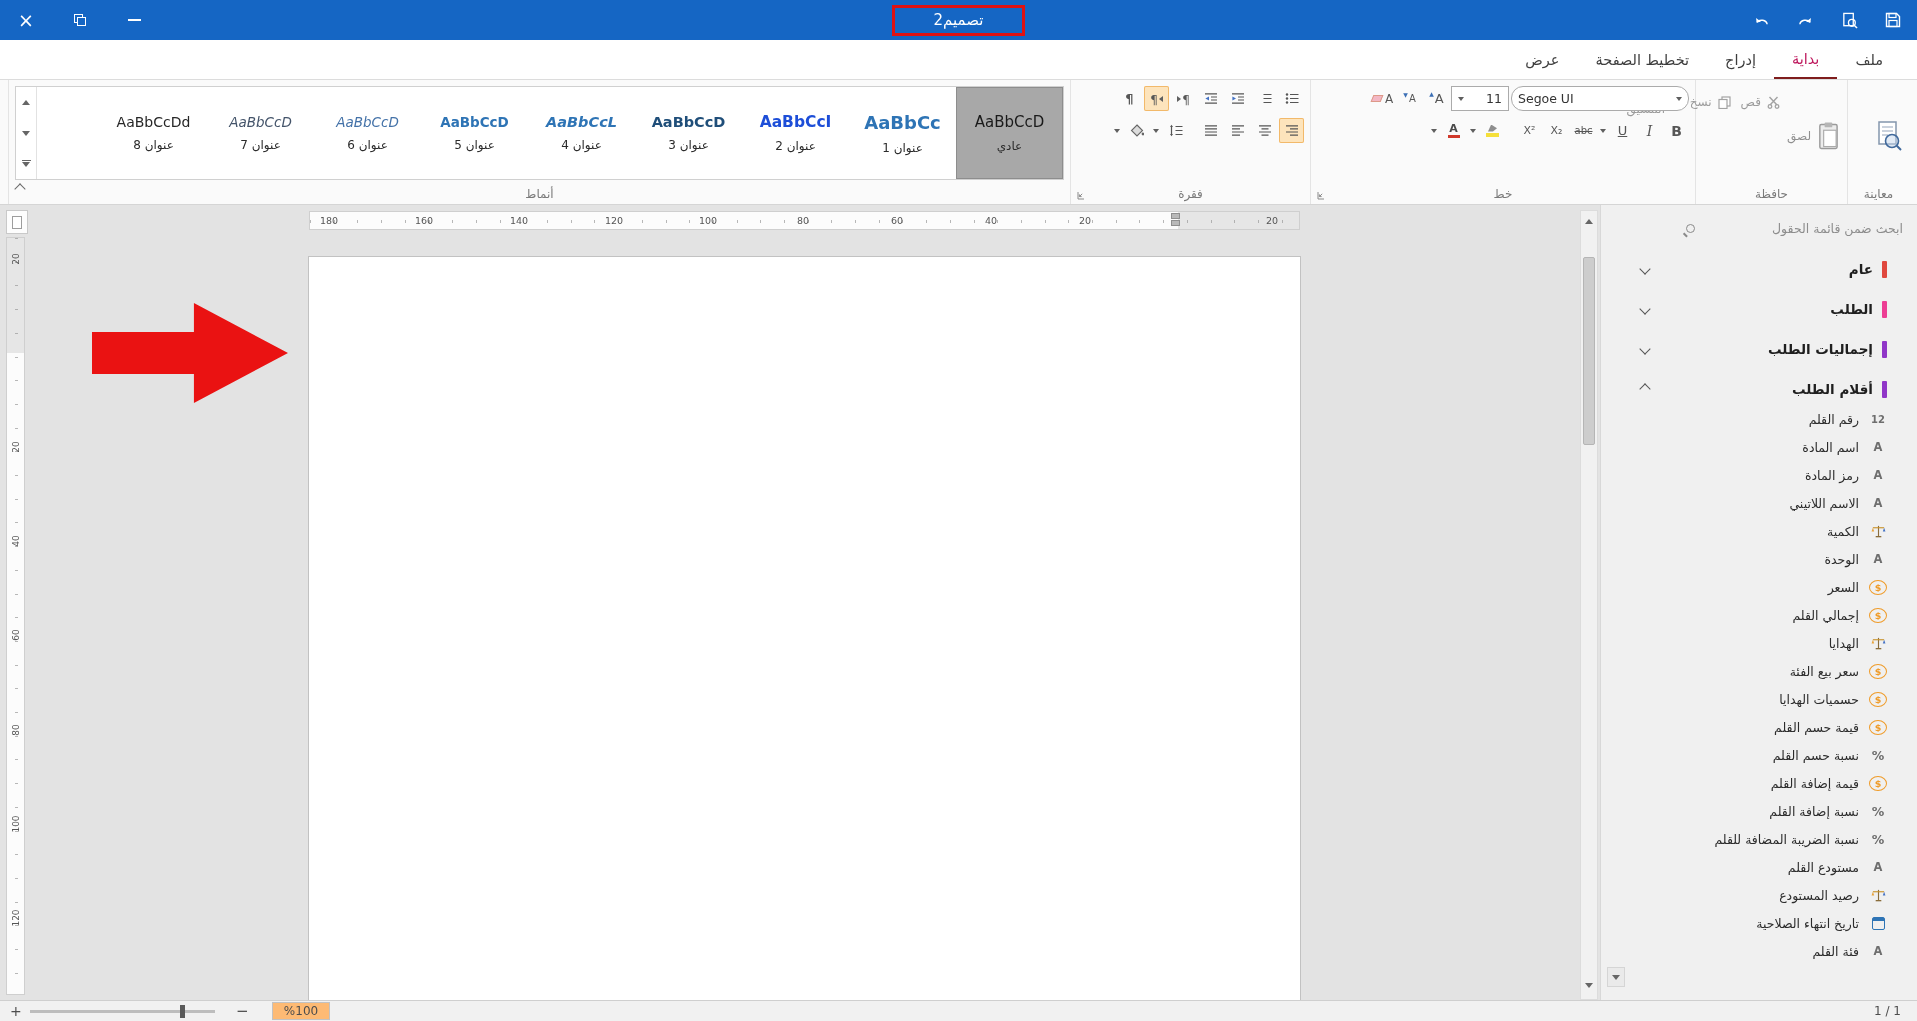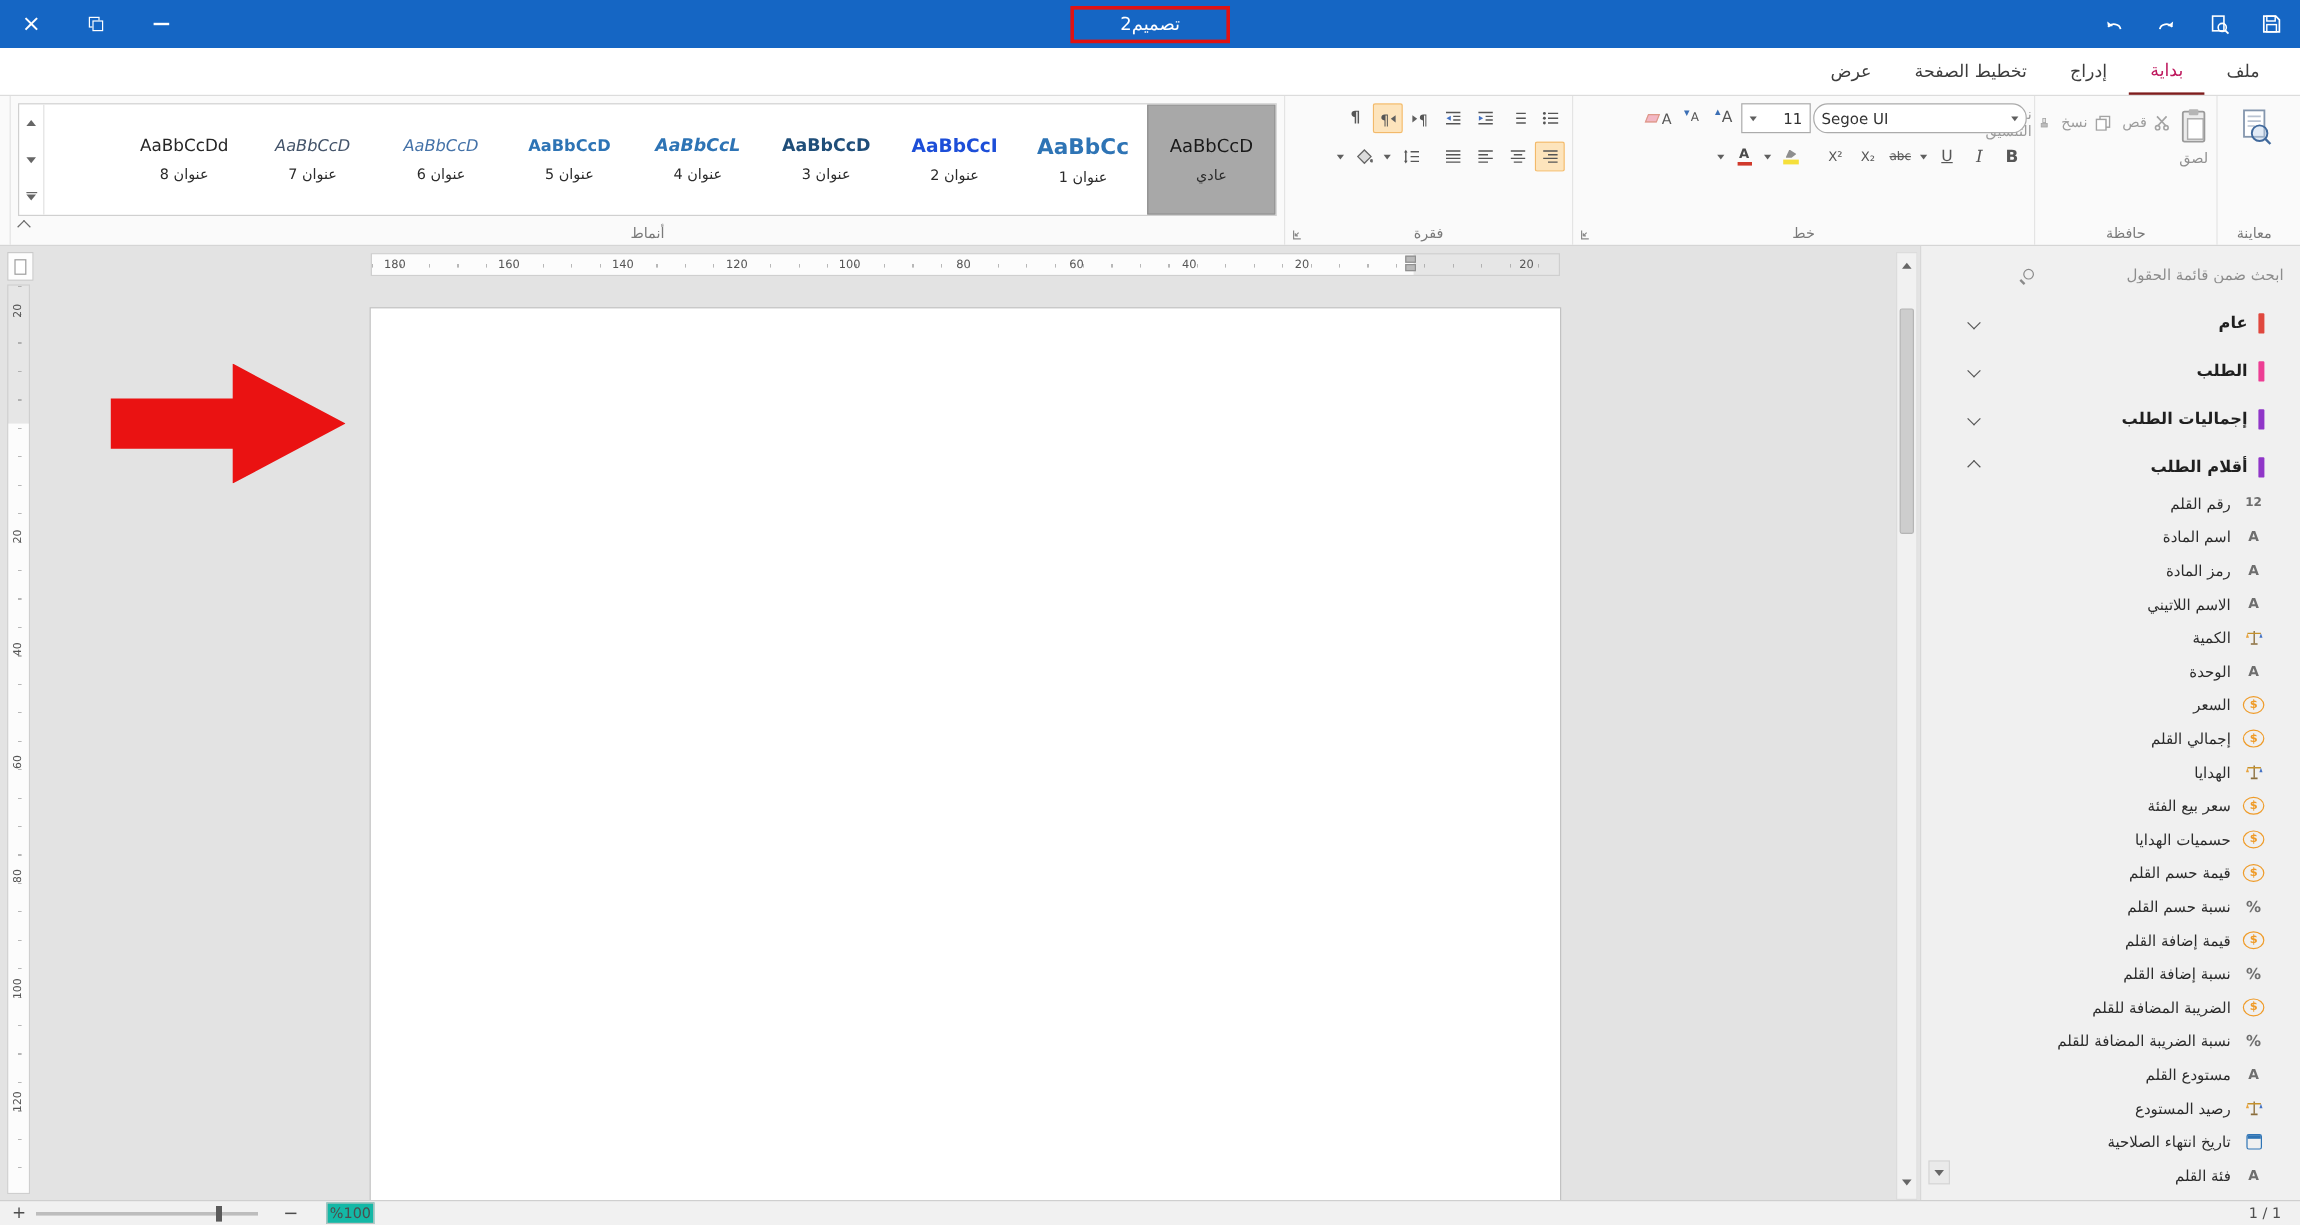--- a/index.html
+++ b/index.html
@@ -33,21 +33,21 @@
   .rib-collapse{position:absolute;left:16px;bottom:7px;}
   .chev{width:8px;height:8px;border-left:1.7px solid #6a6a6a;border-bottom:1.7px solid #6a6a6a;display:inline-block;}
   .chev.up{transform:rotate(135deg);}
   .caret{width:0;height:0;border-left:3.5px solid transparent;border-right:3.5px solid transparent;border-top:4px solid #5f5f5f;display:inline-block;}
   .btn{min-width:25px;height:25px;display:flex;align-items:center;justify-content:center;border-radius:2px;color:#565656;gap:1px;}
   .btn.active{background:#fde4bc;box-shadow:inset 0 0 0 1px #f2b96a;}
   .row{display:flex;direction:rtl;align-items:center;gap:2px;}
   .row + .row{margin-top:7px;}
 
   .grp-preview{width:62px;display:flex;justify-content:center;}
-  .bigbtn{width:54px;display:flex;flex-direction:column;align-items:center;gap:5px;padding-top:4px;font-size:12px;color:#8f8f8f;}
+  .bigbtn{width:54px;display:flex;flex-direction:row;align-items:center;gap:5px;padding-top:4px;font-size:12px;color:#8f8f8f;}
 
   .grp-clipboard{width:152px;display:flex;direction:rtl;gap:4px;}
   .clip-col{display:flex;flex-direction:row;justify-content:flex-start;gap:4px;padding-top:4px;}
   .smallbtn{display:flex;direction:rtl;align-items:center;gap:6px;height:24px;font-size:12px;color:#9b9b9b;padding:0 3px;}
 
   .grp-font{width:385px;}
   .combo{height:25px;background:#fff;border:1px solid #ababab;display:flex;align-items:center;font-size:12.5px;color:#333;padding:0 6px;gap:6px;direction:ltr;}
   .combo-font{width:178px;justify-content:space-between;border-radius:12px;}
   .combo-size{width:58px;justify-content:space-between;}
 
@@ -143,21 +143,21 @@
   .ic-date{position:relative;width:13px;height:13px;border:1.4px solid #2e74b5;border-radius:2px;}
   .ic-date::before{content:"";position:absolute;left:0;right:0;top:0;height:3px;background:#2e74b5;}
   .panel-sb-btn{position:absolute;left:6px;top:762px;width:18px;height:20px;display:flex;align-items:center;justify-content:center;background:#eaeaea;border:1px solid #d5d5d5;}
 
   
   .statusbar{position:absolute;left:0;top:1000px;width:1917px;height:21px;background:#f1f1f1;border-top:1px solid #cfcfcf;display:flex;align-items:center;font-size:12px;color:#4d4d4d;}
   .zoom-in{position:absolute;left:10px;font-size:14px;}
   .zoom-track{position:absolute;left:30px;top:9px;width:185px;height:3px;background:#bdbdbd;}
   .zoom-handle{position:absolute;left:150px;top:-5px;width:5px;height:13px;background:#5a5a5a;}
   .zoom-out{position:absolute;left:236px;font-size:15px;}
-  .zoom-box{position:absolute;left:272px;top:1px;width:40px;height:18px;background:#14b8a6;border:1px solid #c2c2c2;display:flex;align-items:center;justify-content:center;font-size:12px;}
+  .zoom-box{position:absolute;left:272px;top:1px;width:58px;height:18px;background:#fdba74;border:1px solid #c2c2c2;display:flex;align-items:center;justify-content:center;font-size:12px;}
   .page-ind{position:absolute;right:16px;direction:ltr;}
   svg{display:block;}
 </style>
 </head>
 <body>
 
 <div class="titlebar">
   <div class="tb-left">
     <div class="tb-btn">
         <span class="x-glyph">×</span>
@@ -611,24 +611,20 @@
         </div>
       <div class="fi">
           <span class="fico ic-cur"></span>
           <span>قيمة إضافة القلم</span>
         </div>
       <div class="fi">
           <span class="fico ic-pct"></span>
           <span>نسبة إضافة القلم</span>
         </div>
       <div class="fi">
-          <span class="fico ic-cur"></span>
-          <span>الضريبة المضافة للقلم</span>
-        </div>
-      <div class="fi">
           <span class="fico ic-pct"></span>
           <span>نسبة الضريبة المضافة للقلم</span>
         </div>
       <div class="fi">
           <span class="fico ic-A"></span>
           <span>مستودع القلم</span>
         </div>
       <div class="fi">
           <span class="fico">
             <svg width="15" height="15" viewBox="0 0 16 16">

